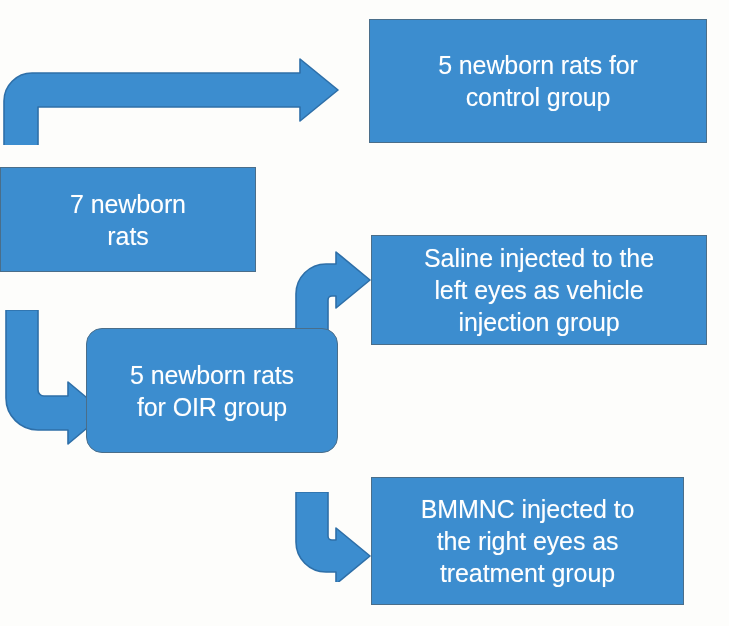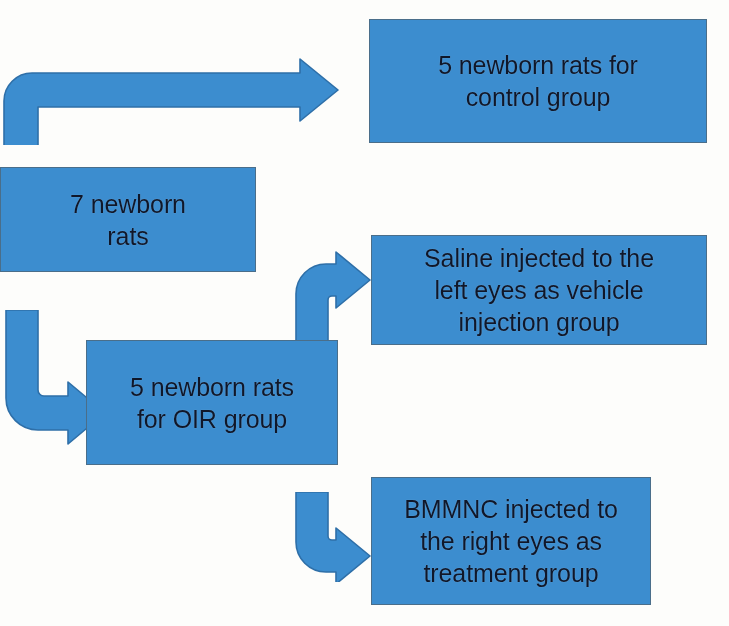--- a/index.html
+++ b/index.html
@@ -17,21 +17,21 @@
   }
   .node {
     position: absolute;
     background: #3C8DCF;
     border: 1px solid #4A6E8A;
     box-sizing: border-box;
     display: flex;
     align-items: center;
     justify-content: center;
     text-align: center;
-    color: #0f172a;
+    color: #ffffff;
     font-size: 25px;
     line-height: 1.28;
     letter-spacing: -0.1px;
     padding: 2px 10px;
     text-shadow: 0 0 1px rgba(255,255,255,0.35);
   }
   .node-label {
     display: block;
     width: 100%;
     white-space: pre-line;
@@ -74,30 +74,30 @@
   <div class="node" style="left:0px; top:167px; width:256px; height:105px;">
     <span class="node-label">7 newborn
 rats</span>
   </div>
 
   <div class="node" style="left:369px; top:19px; width:338px; height:124px;">
     <span class="node-label">5 newborn rats for
 control group</span>
   </div>
 
-  <div class="node" style="left:86px; top:340px; width:252px; height:125px;">
+  <div class="node" style="left:86px; top:328px; width:252px; height:125px;border-radius:16px;">
     <span class="node-label">5 newborn rats
 for OIR group</span>
   </div>
 
   <div class="node" style="left:371px; top:235px; width:336px; height:110px;">
     <span class="node-label">Saline injected to the
 left eyes as vehicle
 injection group</span>
   </div>
 
-  <div class="node" style="left:371px; top:477px; width:280px; height:128px;">
+  <div class="node" style="left:371px; top:477px; width:313px; height:128px;">
     <span class="node-label">BMMNC injected to
 the right eyes as
 treatment group</span>
   </div>
 
 </div>
 
 </body></html>

